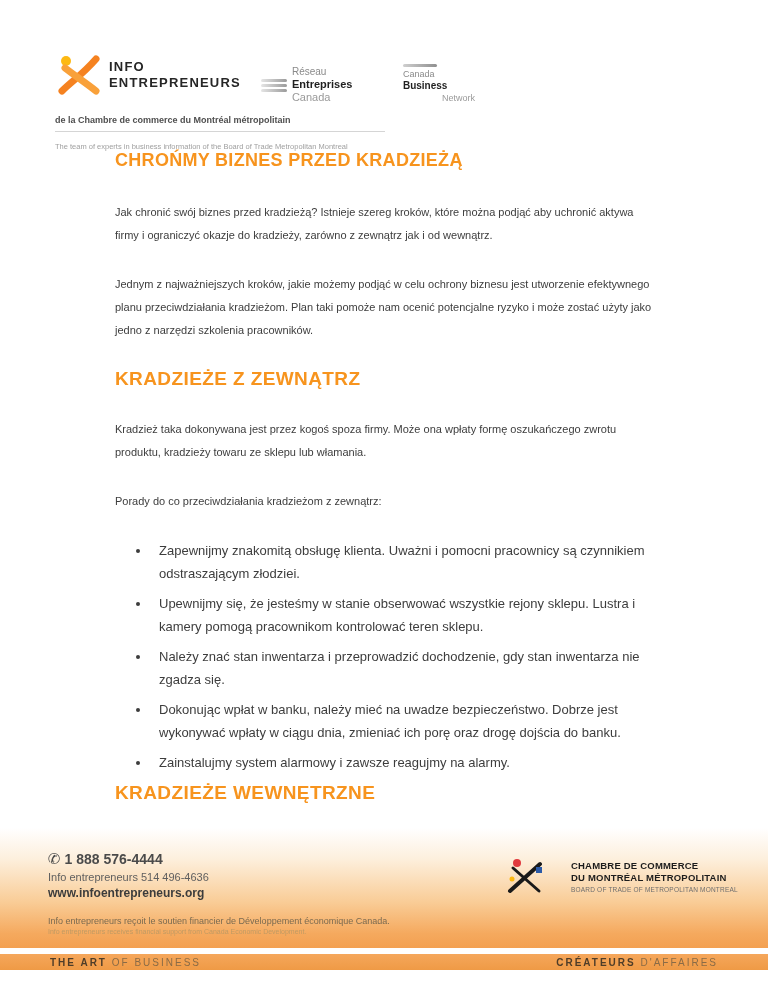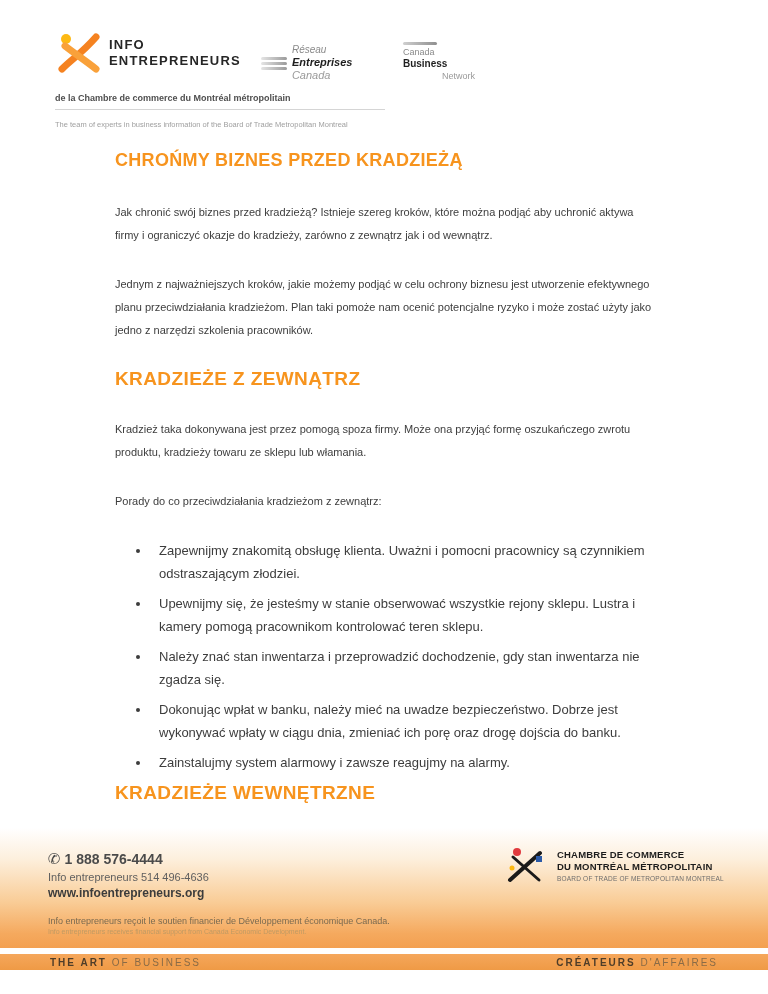--- a/index.html
+++ b/index.html
@@ -5,26 +5,26 @@
   * { margin:0; padding:0; box-sizing:border-box; }
   html,body { background:#ffffff; }
   .page {
     position:relative; width:768px; height:994px; margin:0 auto;
     background:#ffffff; overflow:hidden;
     font-family:"Liberation Sans","DejaVu Sans",sans-serif;
     color:#3d3d3d;
   }
 
   
-  .header { position:absolute; top:30px; left:55px; width:420px; }
+  .header { position:absolute; top:52px; left:55px; width:420px; }
   .logo-row { display:flex; align-items:flex-start; gap:20px; }
   .ie-logo { display:flex; align-items:center; gap:8px; }
   .ie-icon svg { display:block; }
   .ie-name { font-weight:bold; color:#262626; font-size:13px; letter-spacing:1.2px; line-height:1.25; }
-  .partner { padding-top:14px;font-style:italic; }
+  .partner { padding-top:14px; }
   .reseau { display:flex; align-items:center; gap:5px; }
   .reseau-bars { display:flex; flex-direction:column; gap:2px; }
   .reseau-bars i { display:block; width:26px; height:3px; border-radius:2px;
       background:linear-gradient(90deg,#e5e5e5,#9a9a9a); }
   .reseau-txt { font-size:10px; line-height:1.2; color:#8a8a8a; }
   .reseau-txt .b { font-weight:bold; color:#1f1f1f; font-size:11px; }
   .reseau-txt .lt { color:#9a9a9a; font-size:11px; }
   .cbn { padding-top:12px; font-size:9px; color:#8a8a8a; line-height:1.25; }
   .cbn .swoosh { display:block; width:34px; height:3px; border-radius:2px;
       background:linear-gradient(90deg,#cfcfcf,#8f8f8f); margin-bottom:2px; }
@@ -50,21 +50,21 @@
       background:linear-gradient(180deg,#ffffff 0%,#fdf0de 25%,#f9cc96 62%,#f5a95e 88%,#f3a051 100%); }
   .contact { position:absolute; left:48px; top:22px; }
   .phone-main { font-size:14px; font-weight:bold; color:#4a4a4a; }
   .phone-main .ph-ic { font-weight:normal; font-size:15px; margin-right:4px; }
   .phone-local { font-size:11px; color:#5f5f5f; margin-top:3px; }
   .website { font-size:12px; font-weight:bold; color:#3c3c3c; margin-top:3px; }
   .support { position:absolute; left:48px; top:88px; }
   .support-fr { font-size:9px; color:#7a6a50; }
   .support-en { font-size:7px; color:#c09a63; margin-top:2px; }
 
-  .ccmm { position:absolute; left:505px; top:18px; display:flex; align-items:center; gap:12px; }
+  .ccmm { position:absolute; left:505px; top:29px; display:flex; align-items:center; gap:26px; }
   .ccmm-icon svg { display:block; }
   .ccmm-txt { line-height:1.3; }
   .ccmm-l1, .ccmm-l2 { font-size:9.5px; font-weight:bold; color:#1c1c1c; letter-spacing:0.2px; }
   .ccmm-l3 { font-size:6.5px; color:#6e6e6e; margin-top:1px; letter-spacing:0.2px; }
 
   .bottom-bar { position:absolute; top:126px; left:0; width:768px; height:16px;
       background:linear-gradient(180deg,#f5a75c 0%,#ef9a45 100%);
       display:flex; align-items:center; justify-content:space-between; padding:0 50px; }
   .bar-left, .bar-right { font-size:10px; letter-spacing:2px; color:#8a6b46; }
   .bar-left .b, .bar-right .b { font-weight:bold; color:#4f3d28; }
@@ -120,21 +120,21 @@
     </div>
   </div>
 
   <div class="content">
     <h1 class="title">CHROŃMY BIZNES PRZED KRADZIEŻĄ</h1>
 
     <p class="para">Jak chronić swój biznes przed kradzieżą? Istnieje szereg kroków, które można podjąć aby uchronić aktywa firmy i ograniczyć okazje do kradzieży, zarówno z zewnątrz jak i od wewnątrz.</p>
     <p class="para">Jednym z najważniejszych kroków, jakie możemy podjąć w celu ochrony biznesu jest utworzenie efektywnego planu przeciwdziałania kradzieżom. Plan taki pomoże nam ocenić potencjalne ryzyko i może zostać użyty jako jedno z narzędzi szkolenia pracowników.</p>
 
     <h2 class="section-head">KRADZIEŻE Z ZEWNĄTRZ</h2>
-    <p class="para">Kradzież taka dokonywana jest przez pomogą spoza firmy. Może ona przyjąć formę oszukańczego zwrotu produktu, kradzieży towaru ze sklepu lub włamania.</p>
+    <p class="para">Kradzież taka dokonywana jest przez kogoś spoza firmy. Może ona wpłaty formę oszukańczego zwrotu produktu, kradzieży towaru ze sklepu lub włamania.</p>
     <p class="para">Porady do co przeciwdziałania kradzieżom z zewnątrz:</p>
 
     <ul class="bullets">
       <li>Zapewnijmy znakomitą obsługę klienta. Uważni i pomocni pracownicy są czynnikiem odstraszającym złodziei.</li>
       <li>Upewnijmy się, że jesteśmy w stanie obserwować wszystkie rejony sklepu. Lustra i kamery pomogą pracownikom kontrolować teren sklepu.</li>
       <li>Należy znać stan inwentarza i przeprowadzić dochodzenie, gdy stan inwentarza nie zgadza się.</li>
       <li>Dokonując wpłat w banku, należy mieć na uwadze bezpieczeństwo. Dobrze jest wykonywać wpłaty w ciągu dnia, zmieniać ich porę oraz drogę dojścia do banku.</li>
       <li>Zainstalujmy system alarmowy i zawsze reagujmy na alarmy.</li>
     </ul>
 

